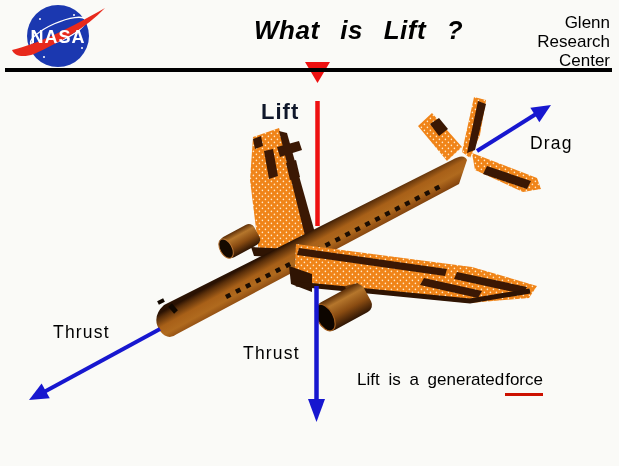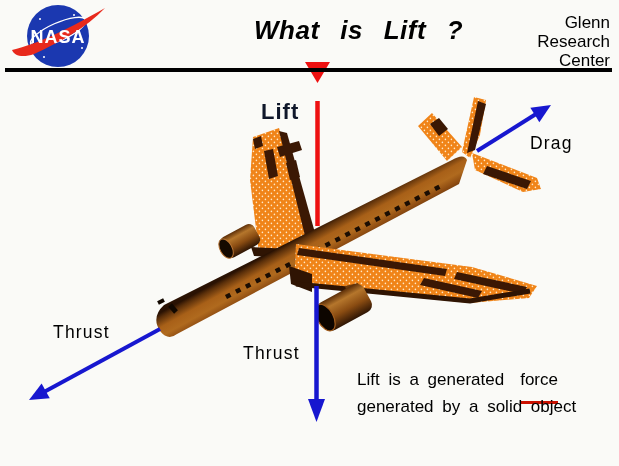--- a/index.html
+++ b/index.html
@@ -24,21 +24,21 @@
   .force-label{font-size:17.5px;letter-spacing:1.2px;white-space:nowrap;}
   #lift-label{left:261px;top:99px;font-size:22px;font-weight:700;color:#0f172a;letter-spacing:1px;}
   #drag-label{left:530px;top:133px;}
   #thrust-label{left:53px;top:322px;}
   #weight-label{left:243px;top:343px;}
   #caption{
     left:357px;top:367px;width:255px;
     font-size:17px;line-height:26.5px;word-spacing:4px;white-space:nowrap;
   }
   .underlined-word{
-    border-bottom:3px solid #cc1100;padding-bottom:12px;margin-left:16px;
+    border-bottom:3px solid #cc1100;padding-bottom:4px;margin-left:1px;
   }
 </style>
 </head>
 <body>
 
 <svg id="scene" class="abs" width="619" height="466" viewBox="0 0 619 466" aria-hidden="true">
   <defs>
     <linearGradient id="fusGrad" gradientUnits="userSpaceOnUse" x1="300" y1="236" x2="322" y2="276">
       <stop offset="0" stop-color="#2a1203"></stop>
       <stop offset="0.09" stop-color="#5a2f0a"></stop>
@@ -155,14 +155,13 @@
 Center</div>
 <div id="header-rule" class="abs"></div>
 
 <div id="lift-label" class="abs force-label">Lift</div>
 <div id="drag-label" class="abs force-label">Drag</div>
 <div id="thrust-label" class="abs force-label">Thrust</div>
 <div id="weight-label" class="abs force-label">Thrust</div>
 
 <div id="caption" class="abs">
   <div><span>Lift is a generated</span><span class="underlined-word">force</span></div>
-  <div>generated by a solid object</div>
 </div>
 
 </body></html>

